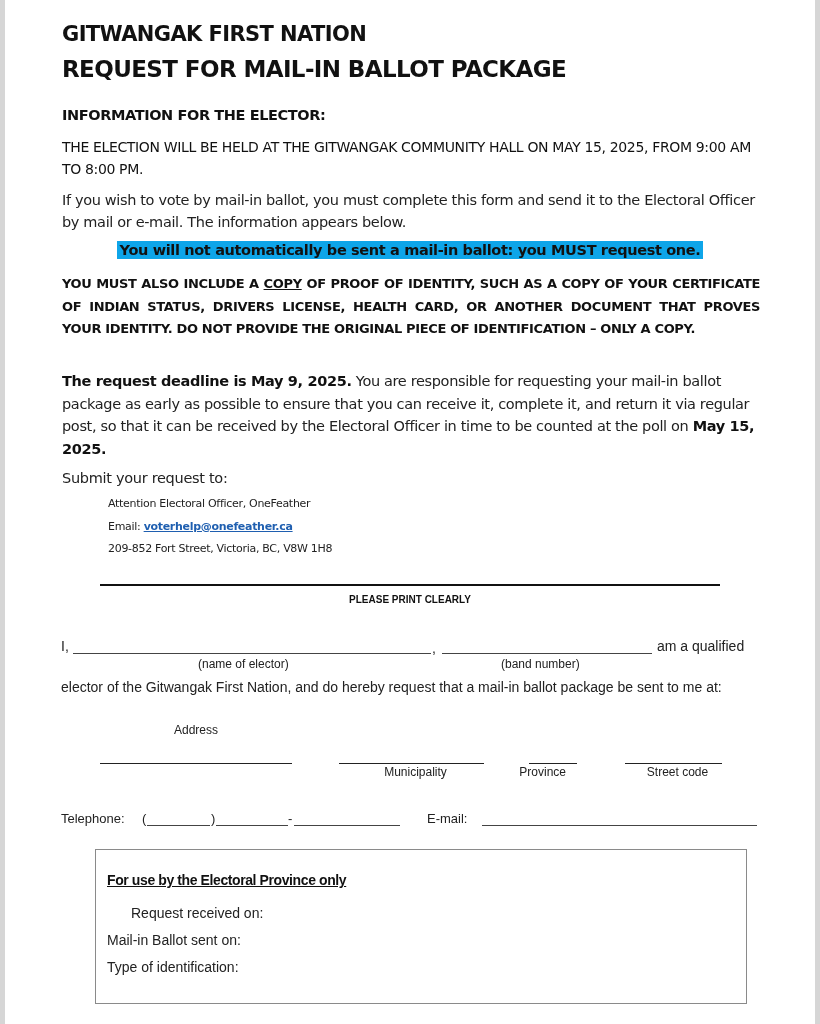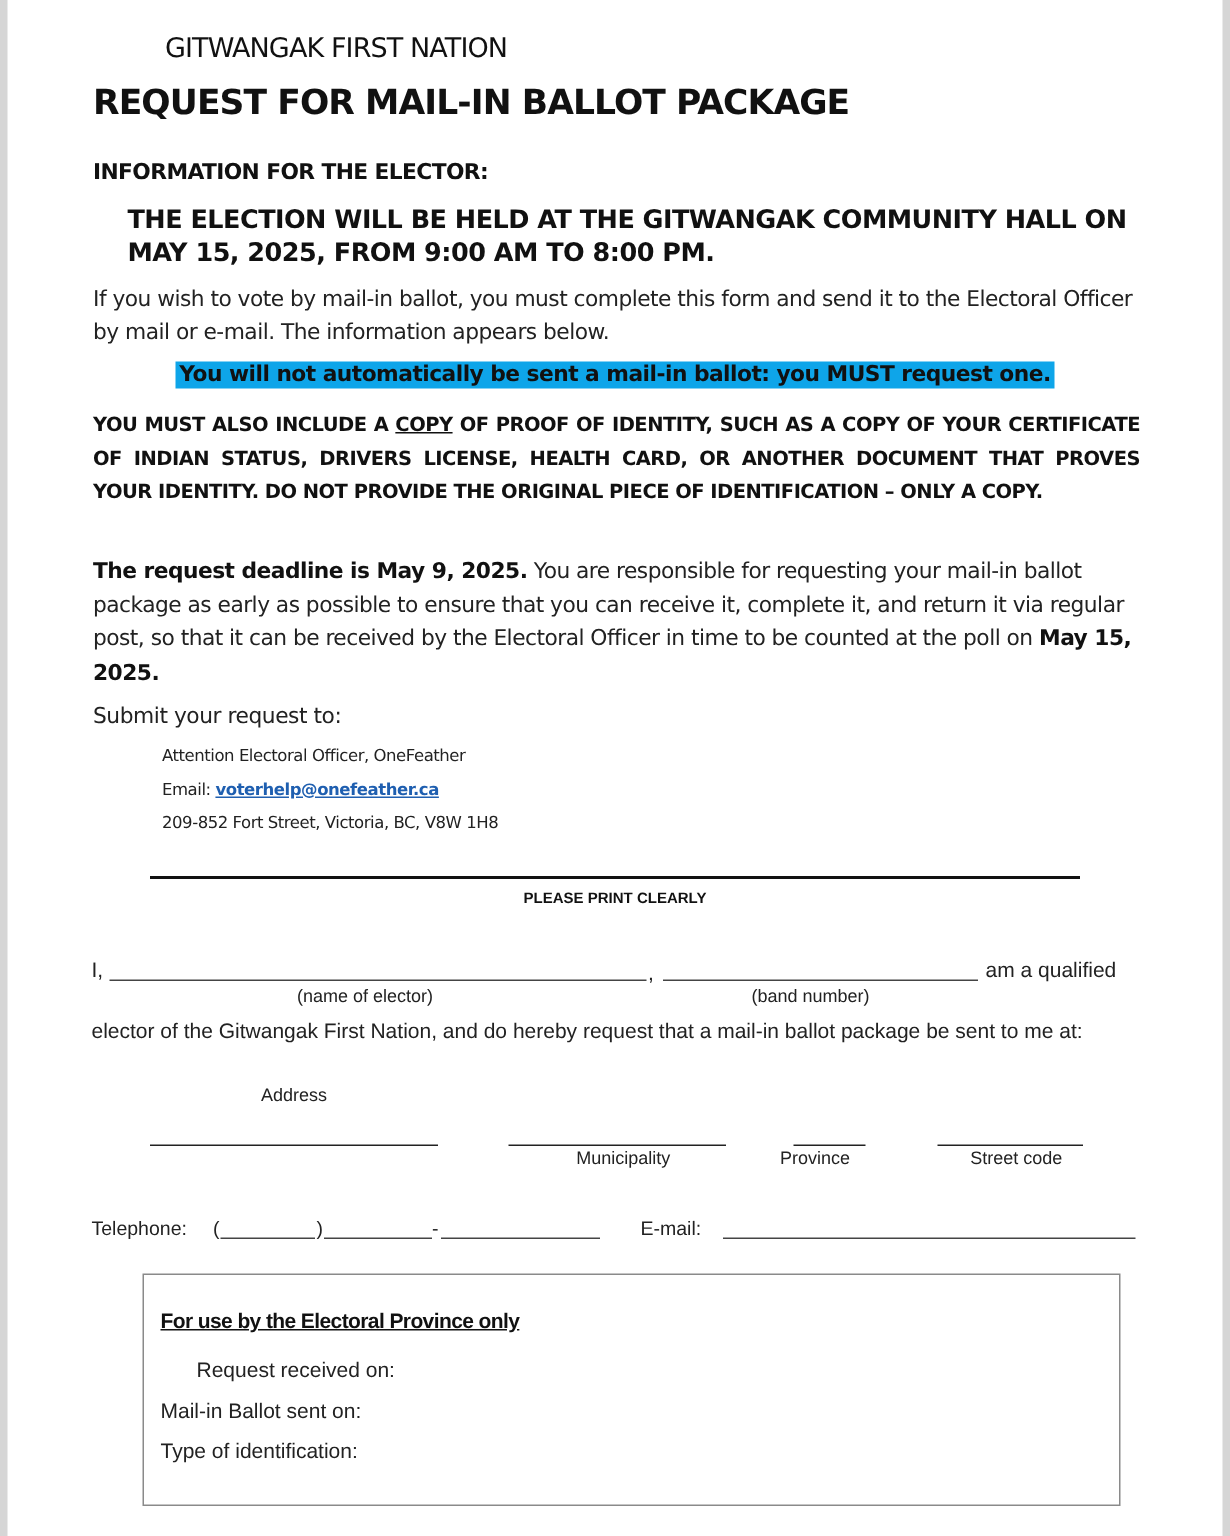--- a/index.html
+++ b/index.html
@@ -7,24 +7,24 @@
     width: 820px; height: 1024px; overflow: hidden;
     background: #ffffff; position: relative;
     font-family: "Liberation Sans", sans-serif; color: #111;
   }
   .edge-left { position: absolute; left: 0; top: 0; width: 5px; height: 1024px; background: #d6d6d6; }
   .edge-right { position: absolute; right: 0; top: 0; width: 5px; height: 1024px; background: #d6d6d6; }
 
   .cal { font-family: "DejaVu Sans", sans-serif; }
   .abs { position: absolute; }
 
-  .title1 { left: 62px; top: 22px; font-size: 18px; font-weight: normal; letter-spacing: -0.6px; margin-left: 48px; }
+  .title1 { left: 62px; top: 22px; font-size: 21px; font-weight: bold; letter-spacing: -0.6px; }
   .title2 { left: 62px; top: 56px; font-size: 23px; font-weight: bold; letter-spacing: -0.6px; }
   .info-head { left: 62px; top: 107px; font-size: 14.5px; font-weight: bold; letter-spacing: -0.4px; }
-  .election { left: 62px; top: 136px; width: 700px; font-size: 17px; font-weight: bold; line-height: 22px; letter-spacing: -0.35px; margin-left: 23px; }
+  .election { left: 62px; top: 136px; width: 700px; font-size: 14px; font-weight: normal; line-height: 22px; letter-spacing: -0.35px; }
   .intro { left: 62px; top: 189px; width: 700px; font-size: 14.5px; line-height: 22px; letter-spacing: -0.35px; color:#222; }
   .highlight-wrap { left: 0; top: 241px; width: 820px; text-align: center; }
   .highlight { background: #0ea5e9; font-size: 14.5px; font-weight: bold; padding: 1px 3px; letter-spacing: -0.35px; }
   .copy-para { left: 62px; top: 273px; width: 698px; font-size: 13px; font-weight: bold; line-height: 22.5px; text-align: justify; letter-spacing: -0.35px; }
   .copy-para u { text-decoration: underline; }
   .deadline { left: 62px; top: 370px; width: 700px; font-size: 14.5px; line-height: 22.5px; letter-spacing: -0.35px; color:#222; }
   .deadline b { color:#111; }
   .submit { left: 62px; top: 470px; font-size: 14.5px; color:#222; letter-spacing: -0.3px; text-align: right; }
   .addr-block { left: 108px; top: 493px; font-size: 11px; line-height: 22.5px; color:#222; letter-spacing: -0.3px; }
   .email-link { color: #1f5fb0; text-decoration: underline; font-weight: bold; }
@@ -79,21 +79,21 @@
   <div class="abs small-label" style="left:501px; top:657px;">(band number)</div>
   <div class="abs" style="left:61px; top:677px; width:700px; font-size:14px; line-height:21px;">elector of the Gitwangak First Nation, and do hereby request that a mail-in ballot package be sent to me at:</div>
 
   <div class="line" style="left:100px; top:763px; width:192px; border-top-color:#222;"></div>
   <div class="abs small-label" style="left:100px; top:723px; width:192px; text-align:center;">Address</div>
 
   <div class="line" style="left:339px; top:763px; width:145px; border-top-color:#222;"></div>
   <div class="abs small-label" style="left:339px; top:765px; width:153px; text-align:center;">Municipality</div>
 
   <div class="line" style="left:529px; top:763px; width:48px; border-top-color:#222;"></div>
-  <div class="abs small-label" style="left:520px; top:765px; width:70px; text-align:left;">Province</div>
+  <div class="abs small-label" style="left:496px; top:765px; width:70px; text-align:right;">Province</div>
 
   <div class="line" style="left:625px; top:763px; width:97px; border-top-color:#222;"></div>
   <div class="abs small-label" style="left:625px; top:765px; width:105px; text-align:center;">Street code</div>
 
   <div class="abs" style="left:61px; top:811px; font-size:13px;">Telephone:</div>
   <div class="abs" style="left:142px; top:811px; font-size:13px;">(</div>
   <div class="line" style="left:147px; top:825px; width:63px;"></div>
   <div class="abs" style="left:211px; top:811px; font-size:13px;">)</div>
   <div class="line" style="left:216px; top:825px; width:72px;"></div>
   <div class="abs" style="left:288px; top:811px; font-size:13px;">-</div>

